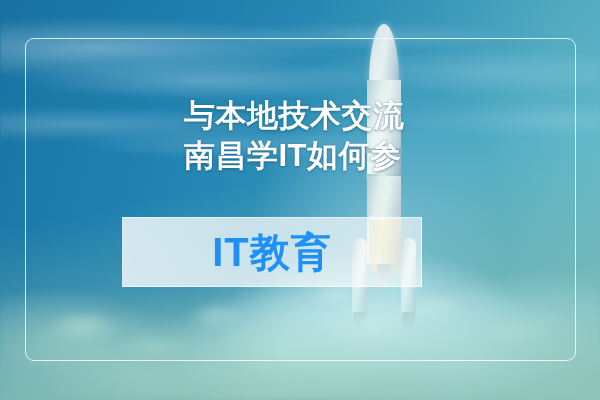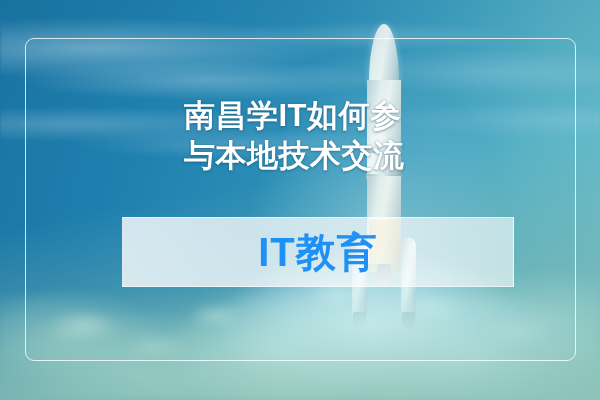--- a/index.html
+++ b/index.html
@@ -160,21 +160,21 @@
     font-weight: 700;
     color: #ffffff;
     letter-spacing: 0.5px;
     white-space: nowrap;
     text-shadow: 0 1px 3px rgba(12,70,100,0.45), 0 0 1px rgba(12,70,100,0.5);
   }
 
   .ribbon {
     position: absolute;
     left: 122px; top: 217px;
-    width: 392px; height: 70px;
+    width: 300px; height: 70px;
     background: linear-gradient(100deg, rgba(255,255,255,0.80), rgba(255,255,255,0.70) 55%, rgba(255,255,255,0.60));
     border: 1px solid rgba(255,255,255,0.55);
     box-sizing: border-box;
     display: flex;
     align-items: center;
     justify-content: center;
   }
   .ribbon-text {
     font-size: 40px;
     font-weight: 700;
@@ -207,21 +207,21 @@
   </div>
 
   <div class="plume"></div>
   <div class="plume-puffs"></div>
   <div class="bottom-haze"></div>
   <div class="wash"></div>
 
   <div class="frame"></div>
 
   <div class="title-block">
+    <p class="title-line">与本地技术交流</p>
     <p class="title-line">南昌学IT如何参</p>
-    <p class="title-line">与本地技术交流</p>
   </div>
 
   <div class="ribbon">
     <span class="ribbon-text">IT教育</span>
   </div>
 
 </div>
 
 </body></html>

